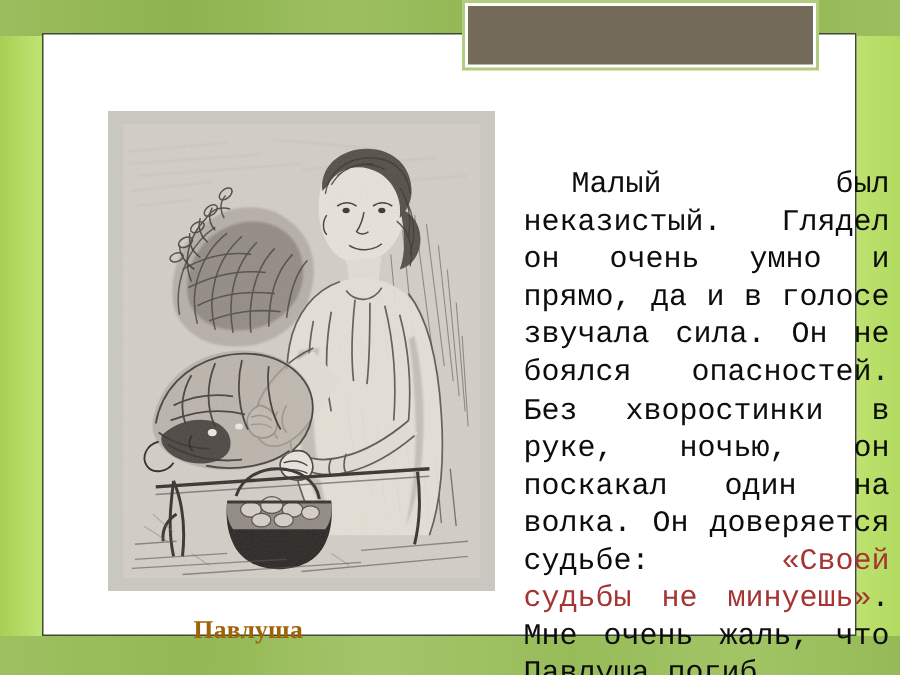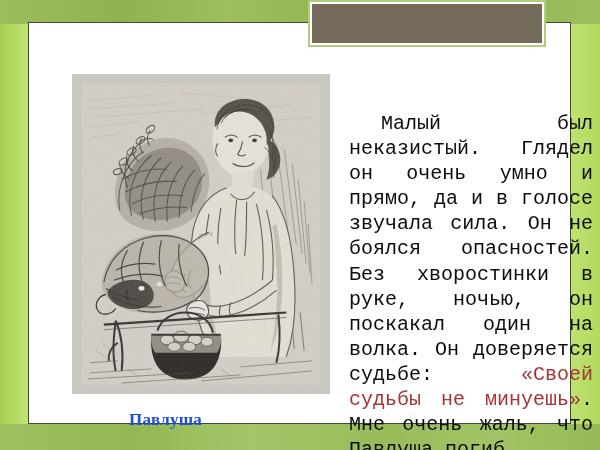--- a/index.html
+++ b/index.html
@@ -112,21 +112,21 @@
   #art svg { display: block; width: 100%; height: 100%; }
 
   
   #caption {
     position: absolute;
     left: 100px;
     top: 387px;
     font-family: "Liberation Serif", serif;
     font-size: 17px;
     font-weight: bold;
-    color: #1d4ed8;
+    color: #a16207;
     letter-spacing: .2px;
   }
 
   
   #body-text {
     position: absolute;
     left: 320px;
     top: 88px;
     width: 244px;
     font-family: Liberation Mono, monospace;

